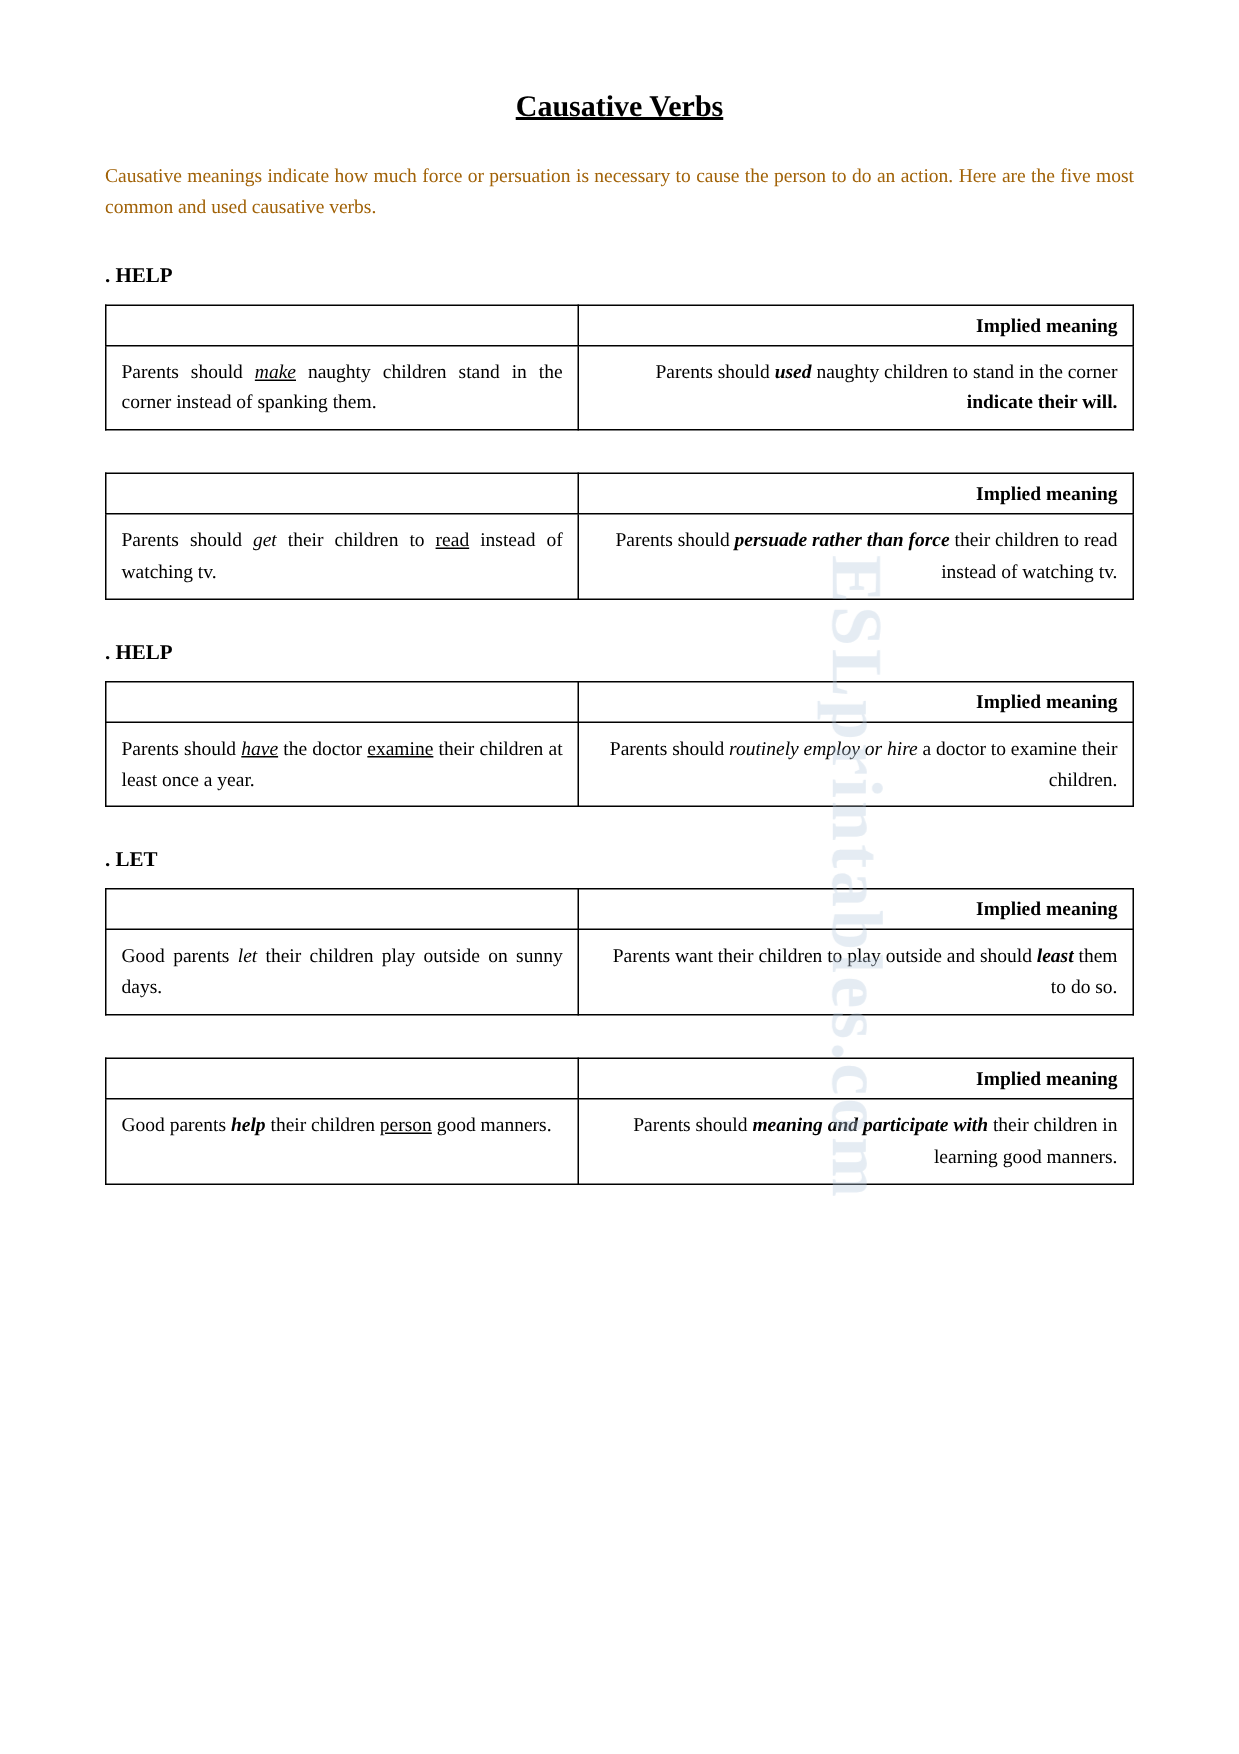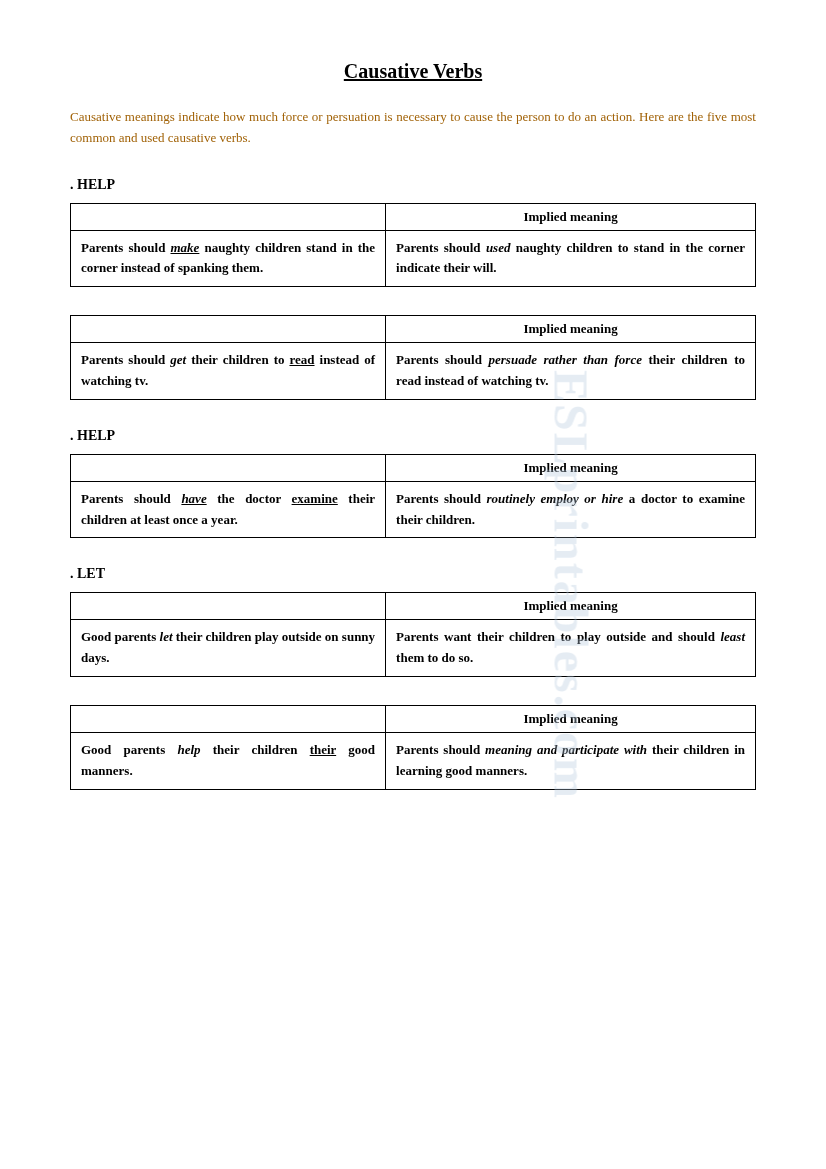--- a/index.html
+++ b/index.html
@@ -58,29 +58,29 @@
       font-weight: bold;
       background: #ffffff;
     }
 
     table td {
       border: 1px solid #000;
       padding: 7px 10px;
       vertical-align: top;
       text-align: justify;
       line-height: 1.6;
-      font-weight: bold;
     }
 
     .col-left {
       width: 46%;
     }
 
     .col-right {
       width: 54%;
+      text-align: right;
     }
 
     em {
       font-style: italic;
     }
 
     
     .watermark {
       position: fixed;
       top: 50%;
@@ -175,19 +175,19 @@
     <div class="section">
       <table>
         <thead>
           <tr>
             <th class="col-left"></th>
             <th class="col-right">Implied meaning</th>
           </tr>
         </thead>
         <tbody>
           <tr>
-            <td class="col-left">Good parents <em><strong>help</strong></em> their children <u>their</u> good manners.</td>
+            <td class="col-left">Good parents <em><strong>help</strong></em> their children <u>person</u> good manners.</td>
             <td class="col-right">Parents should <em><strong>meaning and participate with</strong></em> their children in learning good manners.</td>
           </tr>
         </tbody>
       </table>
     </div>
   </div>
 
 </body></html>

